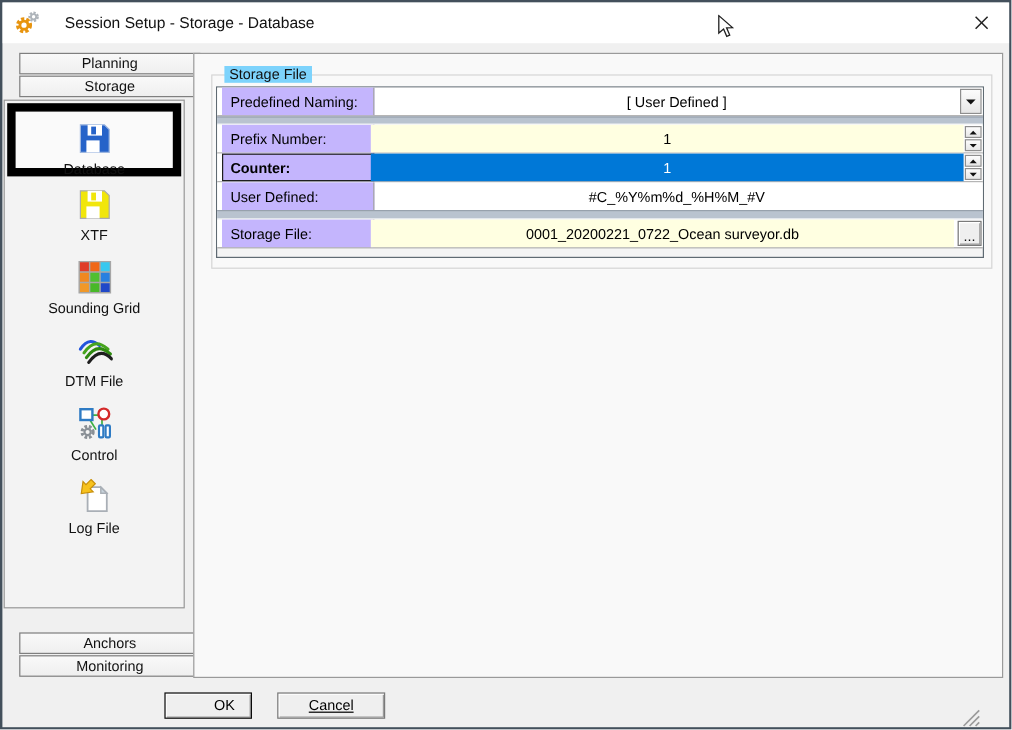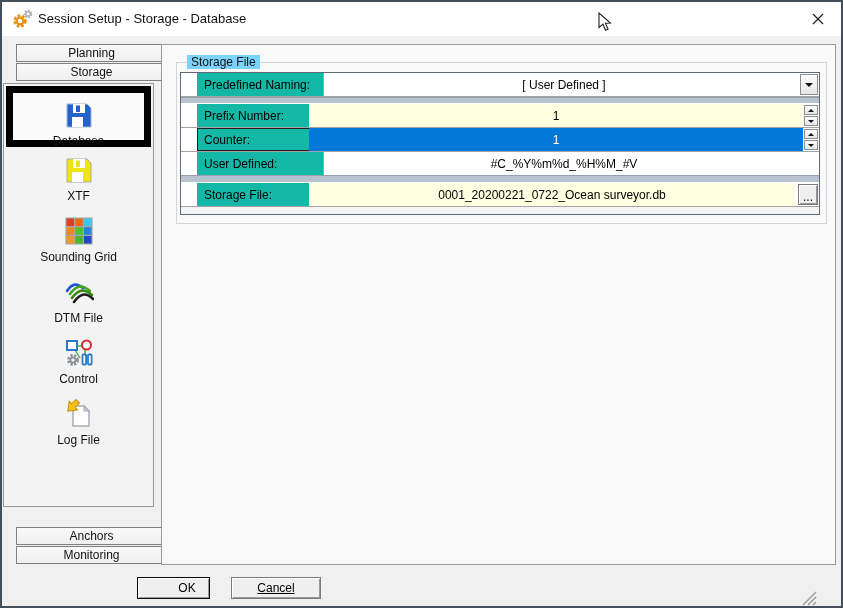--- a/index.html
+++ b/index.html
@@ -7,21 +7,21 @@
   body { font-family:"Liberation Sans", sans-serif; font-size:12px; color:#1a1a1a; }
 
   .window {
     position:relative; width:843px; height:608px;
     border:2px solid #43505C; background:#F0F0F0; overflow:hidden;
   }
 
   
   .titlebar { position:absolute; left:0; top:0; width:839px; height:34px; background:#FFFFFF; }
   .app-icon { position:absolute; left:9px; top:7px; }
-  .title-text { position:absolute; left:36px; top:0; height:47px; line-height:34px; font-size:13px; color:#111; white-space:nowrap; }
+  .title-text { position:absolute; left:52px; top:0; height:47px; line-height:34px; font-size:13px; color:#111; white-space:nowrap; }
   .close-btn { position:absolute; right:8px; top:4px; width:30px; height:26px; display:flex; align-items:center; justify-content:center; cursor:default; }
 
   
   .side-btn {
     position:absolute; left:14px; width:151px; height:18px;
     background:linear-gradient(#F9F9F9,#EFEFEF); border:1px solid #7F7F7F;
     text-align:center; line-height:16px; font-size:12px; color:#111;
   }
   .nav-panel {
     position:absolute; left:1px; top:81px; width:151px; height:424px;
@@ -55,25 +55,25 @@
   .r0 { top:0;   height:24px; }
   .r1 { top:31px; height:24px; }
   .r2 { top:55px; height:24px; }
   .r3 { top:79px; height:23px; border-bottom:none; }
   .r4 { top:110px; height:24px; }
   .sep { position:absolute; left:0; right:0; background:#B9C3CF; border-top:1px solid #97A1AC; border-bottom:1px solid #FFFFFF; }
   .s1 { top:24px; height:7px; }
   .s2 { top:102px; height:8px; }
 
   .lbl {
-    position:absolute; left:16px; top:0; bottom:0; width:127px;
-    background:#14b8a6; border-right:1px solid #A3A3A3;
+    position:absolute; left:4px; top:0; bottom:0; width:127px;
+    background:#c4b5fd; border-right:1px solid #A3A3A3;
     display:flex; align-items:center; padding-left:7px; color:#000;
   }
-  .r2 .lbl { font-weight:normal; outline:1px solid #1F1F1F; outline-offset:-1px; }
+  .r2 .lbl { font-weight:bold; outline:1px solid #1F1F1F; outline-offset:-1px; }
   .val {
     position:absolute; left:128px; right:0; top:0; bottom:0;
     display:flex; align-items:center; justify-content:center; color:#000;
   }
   .r1 .val { right:16px; background:#FFFFE1; }
   .r2 .val { right:16px; background:#0078D7; color:#FFFFFF; }
   .r4 .val { right:24px; background:#FFFFE1; }
 
   .combo-btn {
     position:absolute; right:1px; top:1px; bottom:1px; width:18px;

